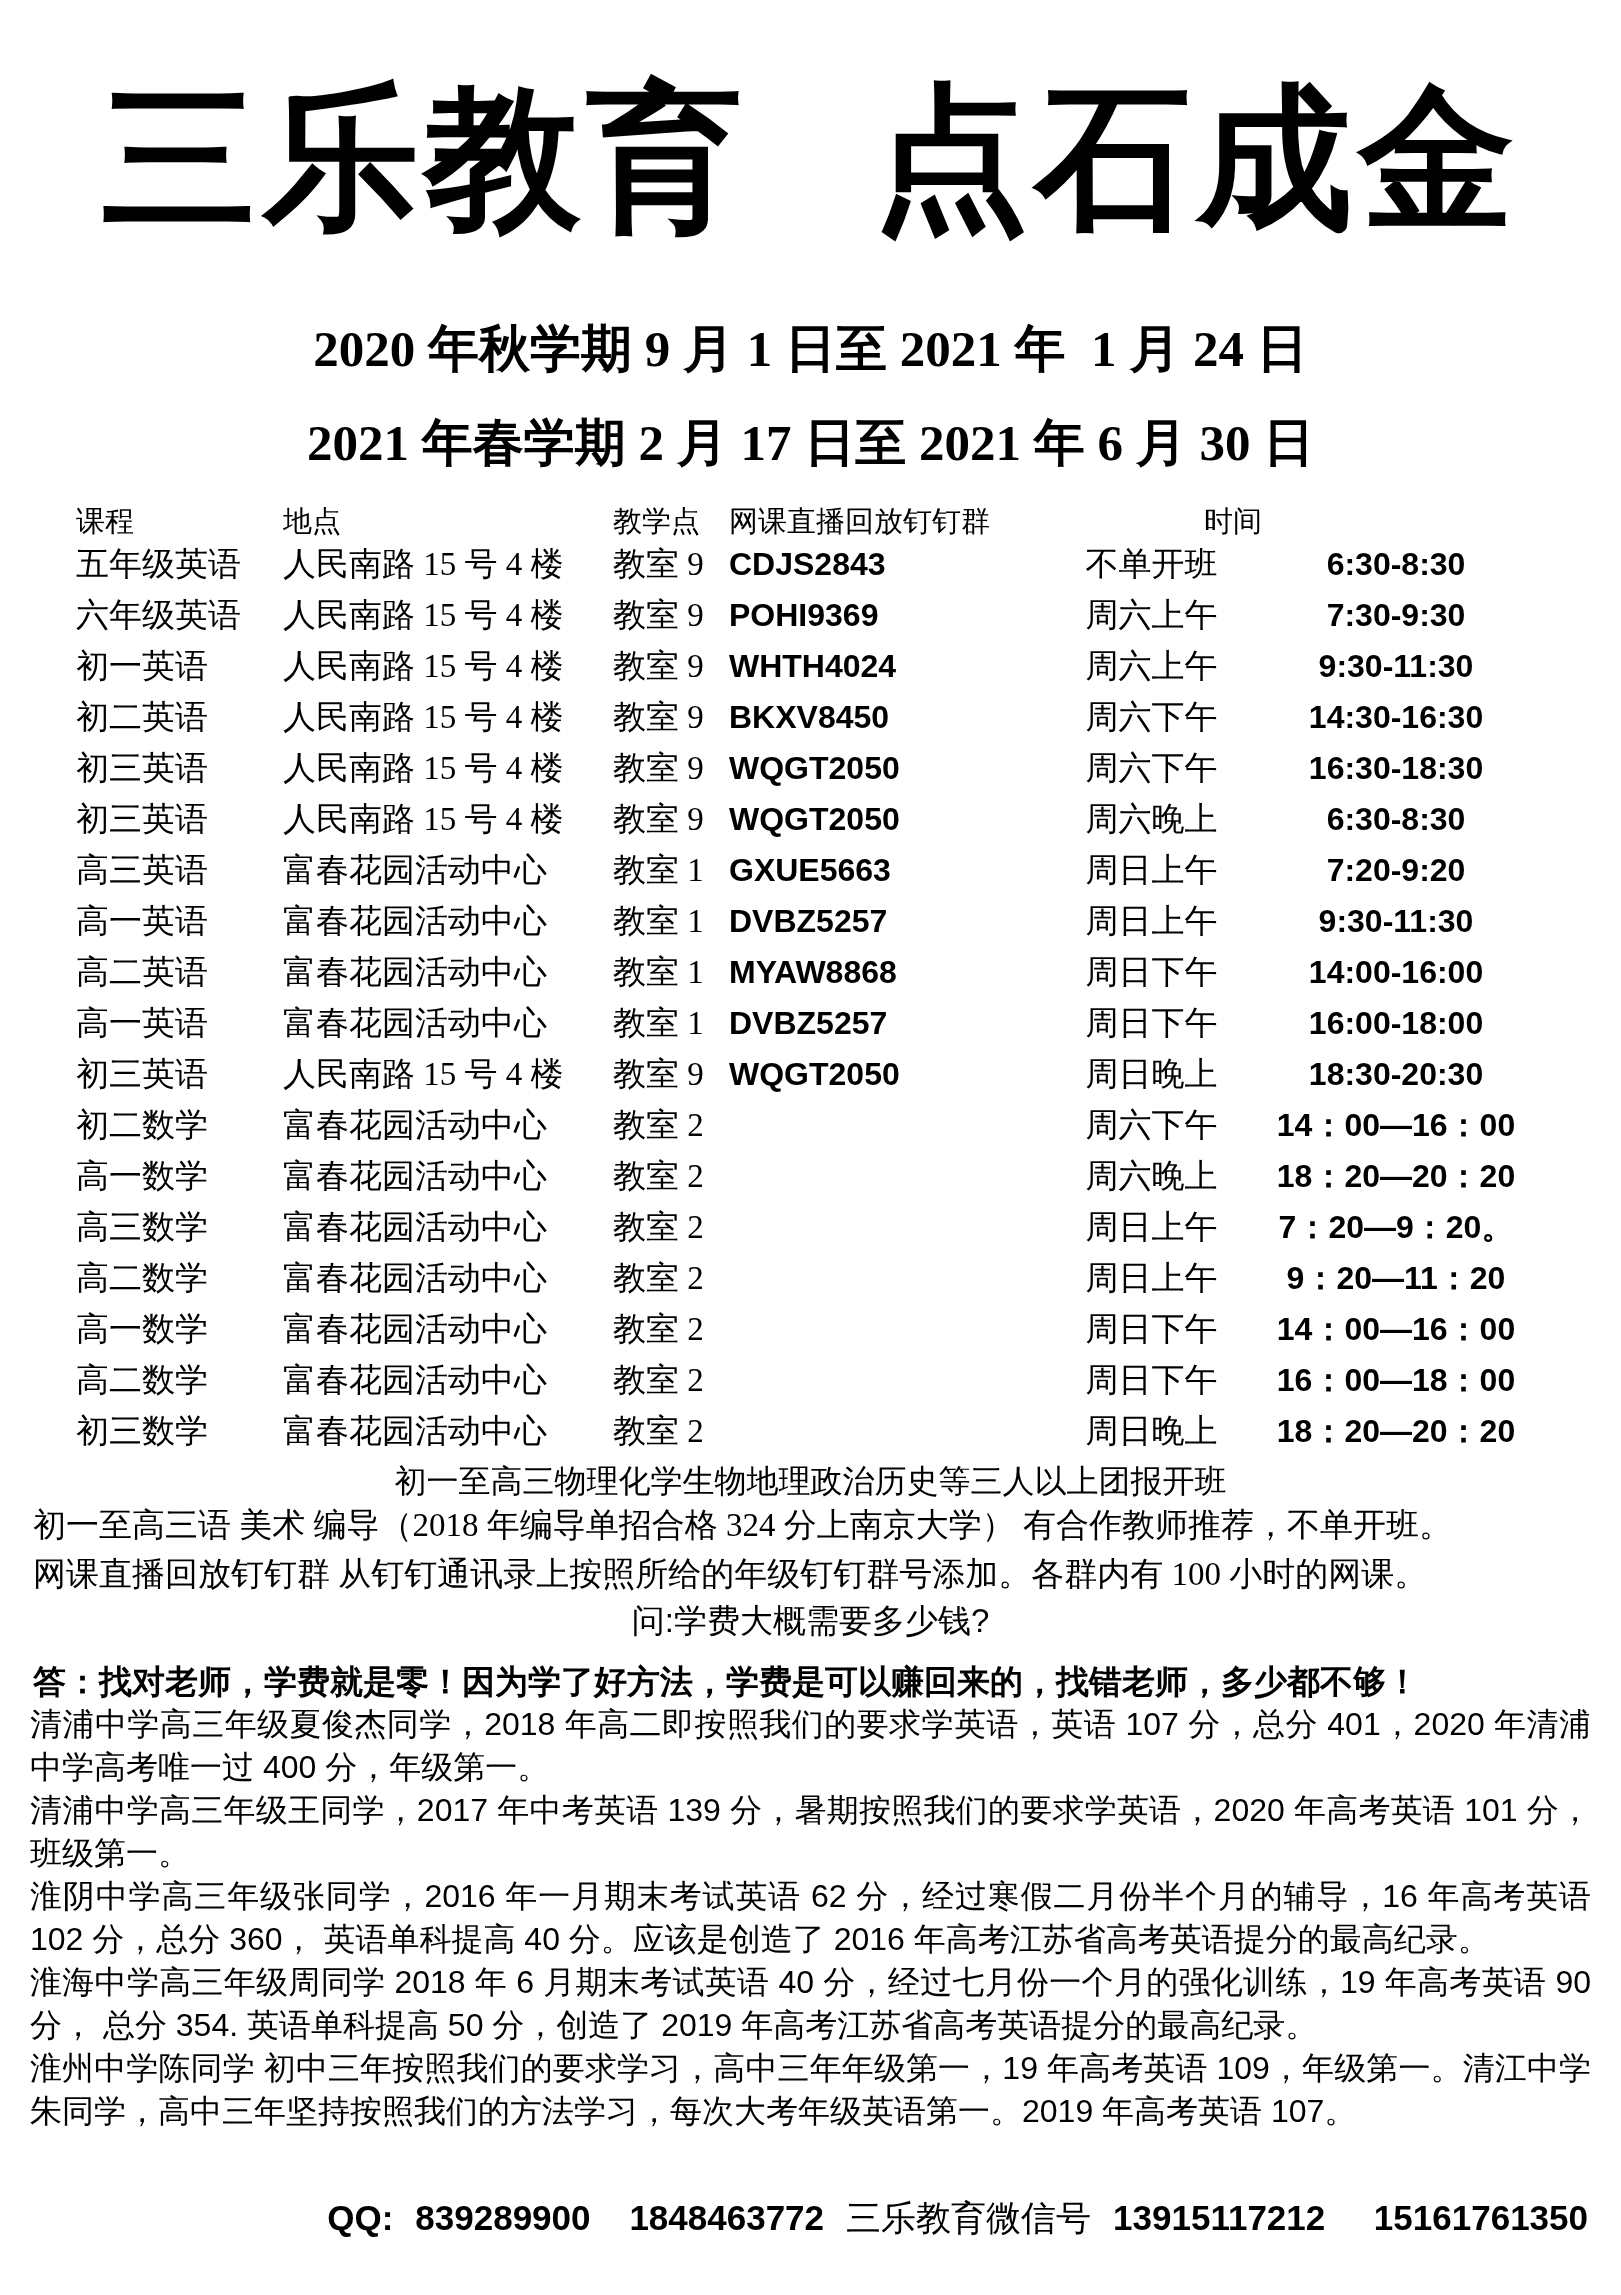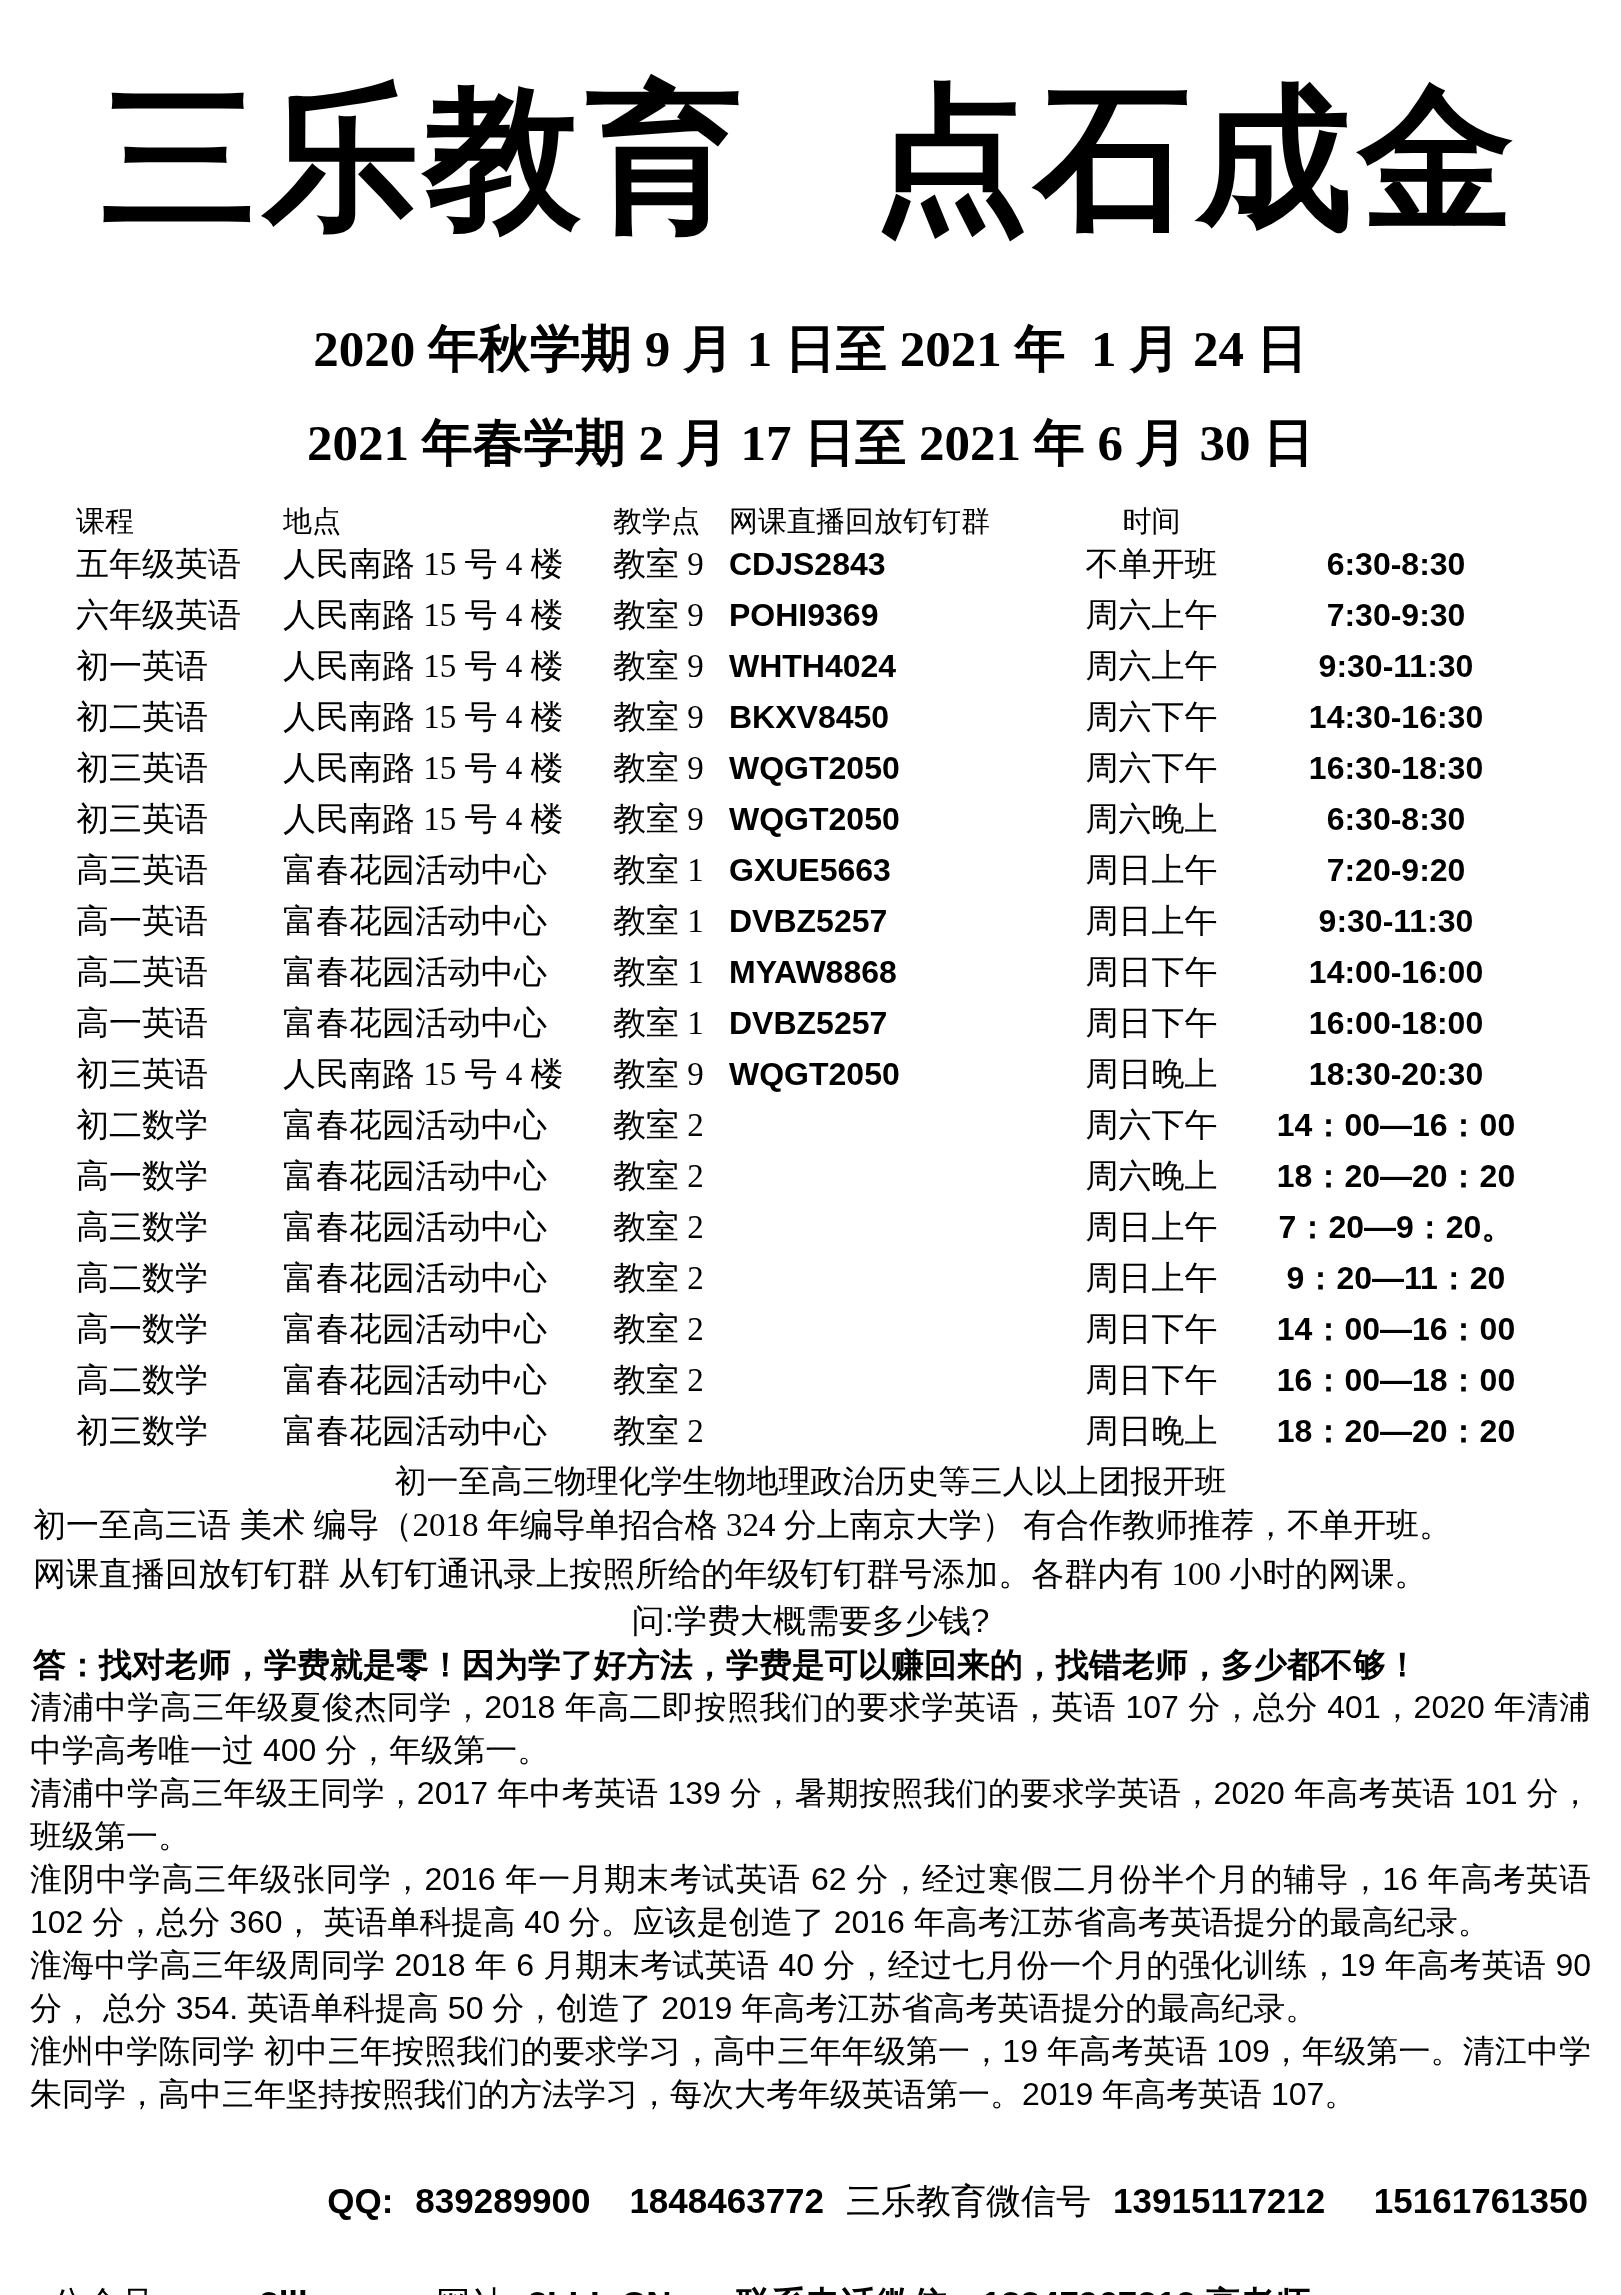--- a/index.html
+++ b/index.html
@@ -36,21 +36,21 @@
   .date-line + .date-line { margin-top: 25px; }
 
   .schedule { margin: 25px 87px 0 76px; }
   .srow {
     display: grid;
     grid-template-columns: 207px 330px 116px 312px 221px 268px;
     align-items: baseline;
   }
   .shead { line-height: 36px; font-size: 29px; }
   .shead > div { white-space: nowrap; }
-  .shead .h-time { text-align: center; }
+  .shead .h-time { text-align: right; }
   .body-row { line-height: 51px; height: 51px; }
   .c { white-space: nowrap; overflow: visible; }
   .c-course, .c-loc, .c-room, .c-day { font-size: 33px; }
   .c-day { text-align: center; }
   .c-group { font-family: "Liberation Sans", "DejaVu Sans", sans-serif; font-weight: bold; font-size: 32px; }
   .c-time  { font-family: "Liberation Sans", "DejaVu Sans", sans-serif; font-weight: bold; font-size: 32px; text-align: center; }
 
   .team-line {
     margin-top: 3.6px;
     text-align: center;
@@ -64,21 +64,21 @@
     text-align: justify;
   }
   .qa-question {
     text-align: center;
     font-family: "Liberation Sans", "DejaVu Sans", sans-serif;
     font-size: 33px;
     line-height: 41px;
     margin-top: 1.4px;
   }
   .qa-answer {
-    margin: 2px 33px 0 33px;
+    margin: 19px 33px 0 33px;
     font-family: "Liberation Sans", "DejaVu Sans", sans-serif;
     font-weight: bold;
     font-size: 33px;
     line-height: 43px;
     text-align: justify;
   }
   .testimonials { margin: 0 30px; }
   .testimonial {
     font-family: "Liberation Sans", "DejaVu Sans", sans-serif;
     font-size: 32px;

